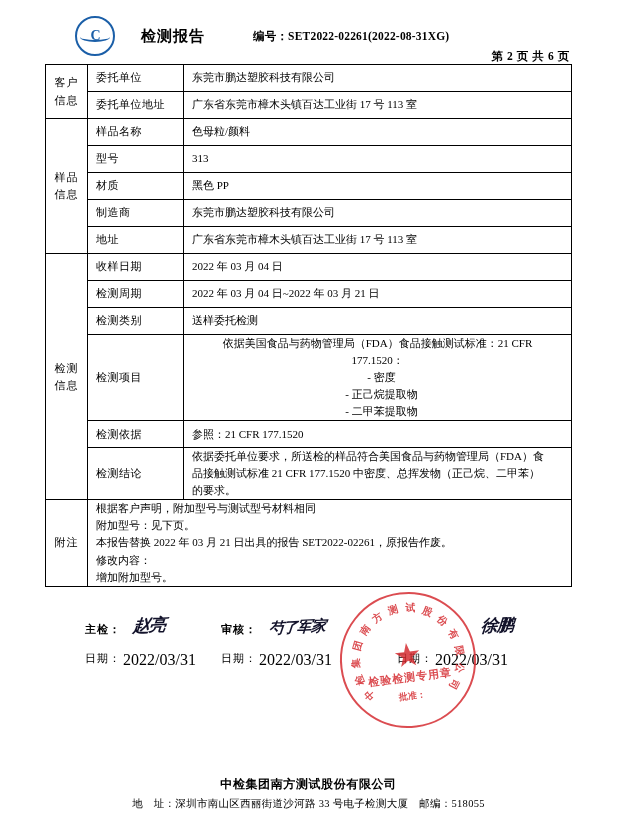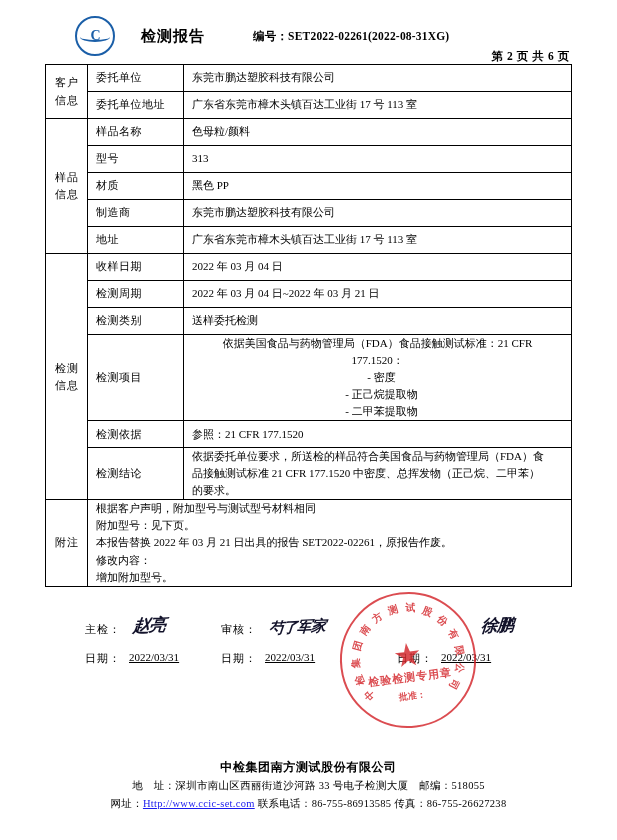--- a/index.html
+++ b/index.html
@@ -90,21 +90,21 @@
   }
   table.main td {
     border: 1px solid #000000;
     padding: 0 8px;
     vertical-align: middle;
     font-size: 11px;
     line-height: 1.55;
   }
   td.sect {
     width: 42px;
-    text-align: right;
+    text-align: center;
     padding: 4px 2px;
     letter-spacing: 1px;
   }
   td.sect .s-line { display: block; }
   td.label {
     width: 92px;
     padding-left: 10px;
     letter-spacing: 0.5px;
   }
   td.value {
@@ -138,20 +138,21 @@
     align-items: flex-end;
     height: 34px;
   }
   .sig-cell {
     display: flex;
     align-items: flex-end;
   }
   .sig-lab {
     font-size: 11px;
     letter-spacing: 1px;
+    font-weight: bold;
   }
   .hand {
     font-family: "DejaVu Serif", serif;
     font-style: italic;
     font-weight: bold;
     font-size: 17px;
     color: #12122a;
     transform: skewX(-8deg) rotate(-3deg);
     letter-spacing: -1px;
     margin-left: 12px;
@@ -159,21 +160,21 @@
   }
   .hand.small { font-size: 15px; }
   .date-row {
     display: flex;
     margin-top: 14px;
   }
   .date-cell {
     display: flex;
   }
   .date-lab { font-size: 11px; letter-spacing: 1px; }
-  .date-val { font-size: 11px; margin-left: 8px; text-decoration: underline; }
+  .date-val { font-size: 16px; margin-left: 2px; }
 
   
   .stamp {
     position: absolute;
     left: 340px;
     top: 592px;
     width: 132px;
     height: 132px;
     border: 2.4px solid #d4262b;
     border-radius: 50%;
@@ -409,18 +410,15 @@
         <span style="transform: rotate(125deg) translate(0px, -52px) translate(-50%, -50%) rotate(0deg);">司</span>
       </div>
     <div class="star">★</div>
     <div class="bottom-text">检验检测专用章</div>
     <div class="approve">批准：</div>
   </div>
 
   <div class="footer">
     <div class="f-title">中检集团南方测试股份有限公司</div>
     <div class="f-line">地　址：深圳市南山区西丽街道沙河路 33 号电子检测大厦　邮编：518055</div>
-    <div class="f-line">
-      <span>网址：</span><a href="#">Http://www.ccic-set.com</a><span> 联系电话：86-755-86913585 传真：86-755-26627238</span>
-    </div>
   </div>
 
 </div>
 
 </body></html>

